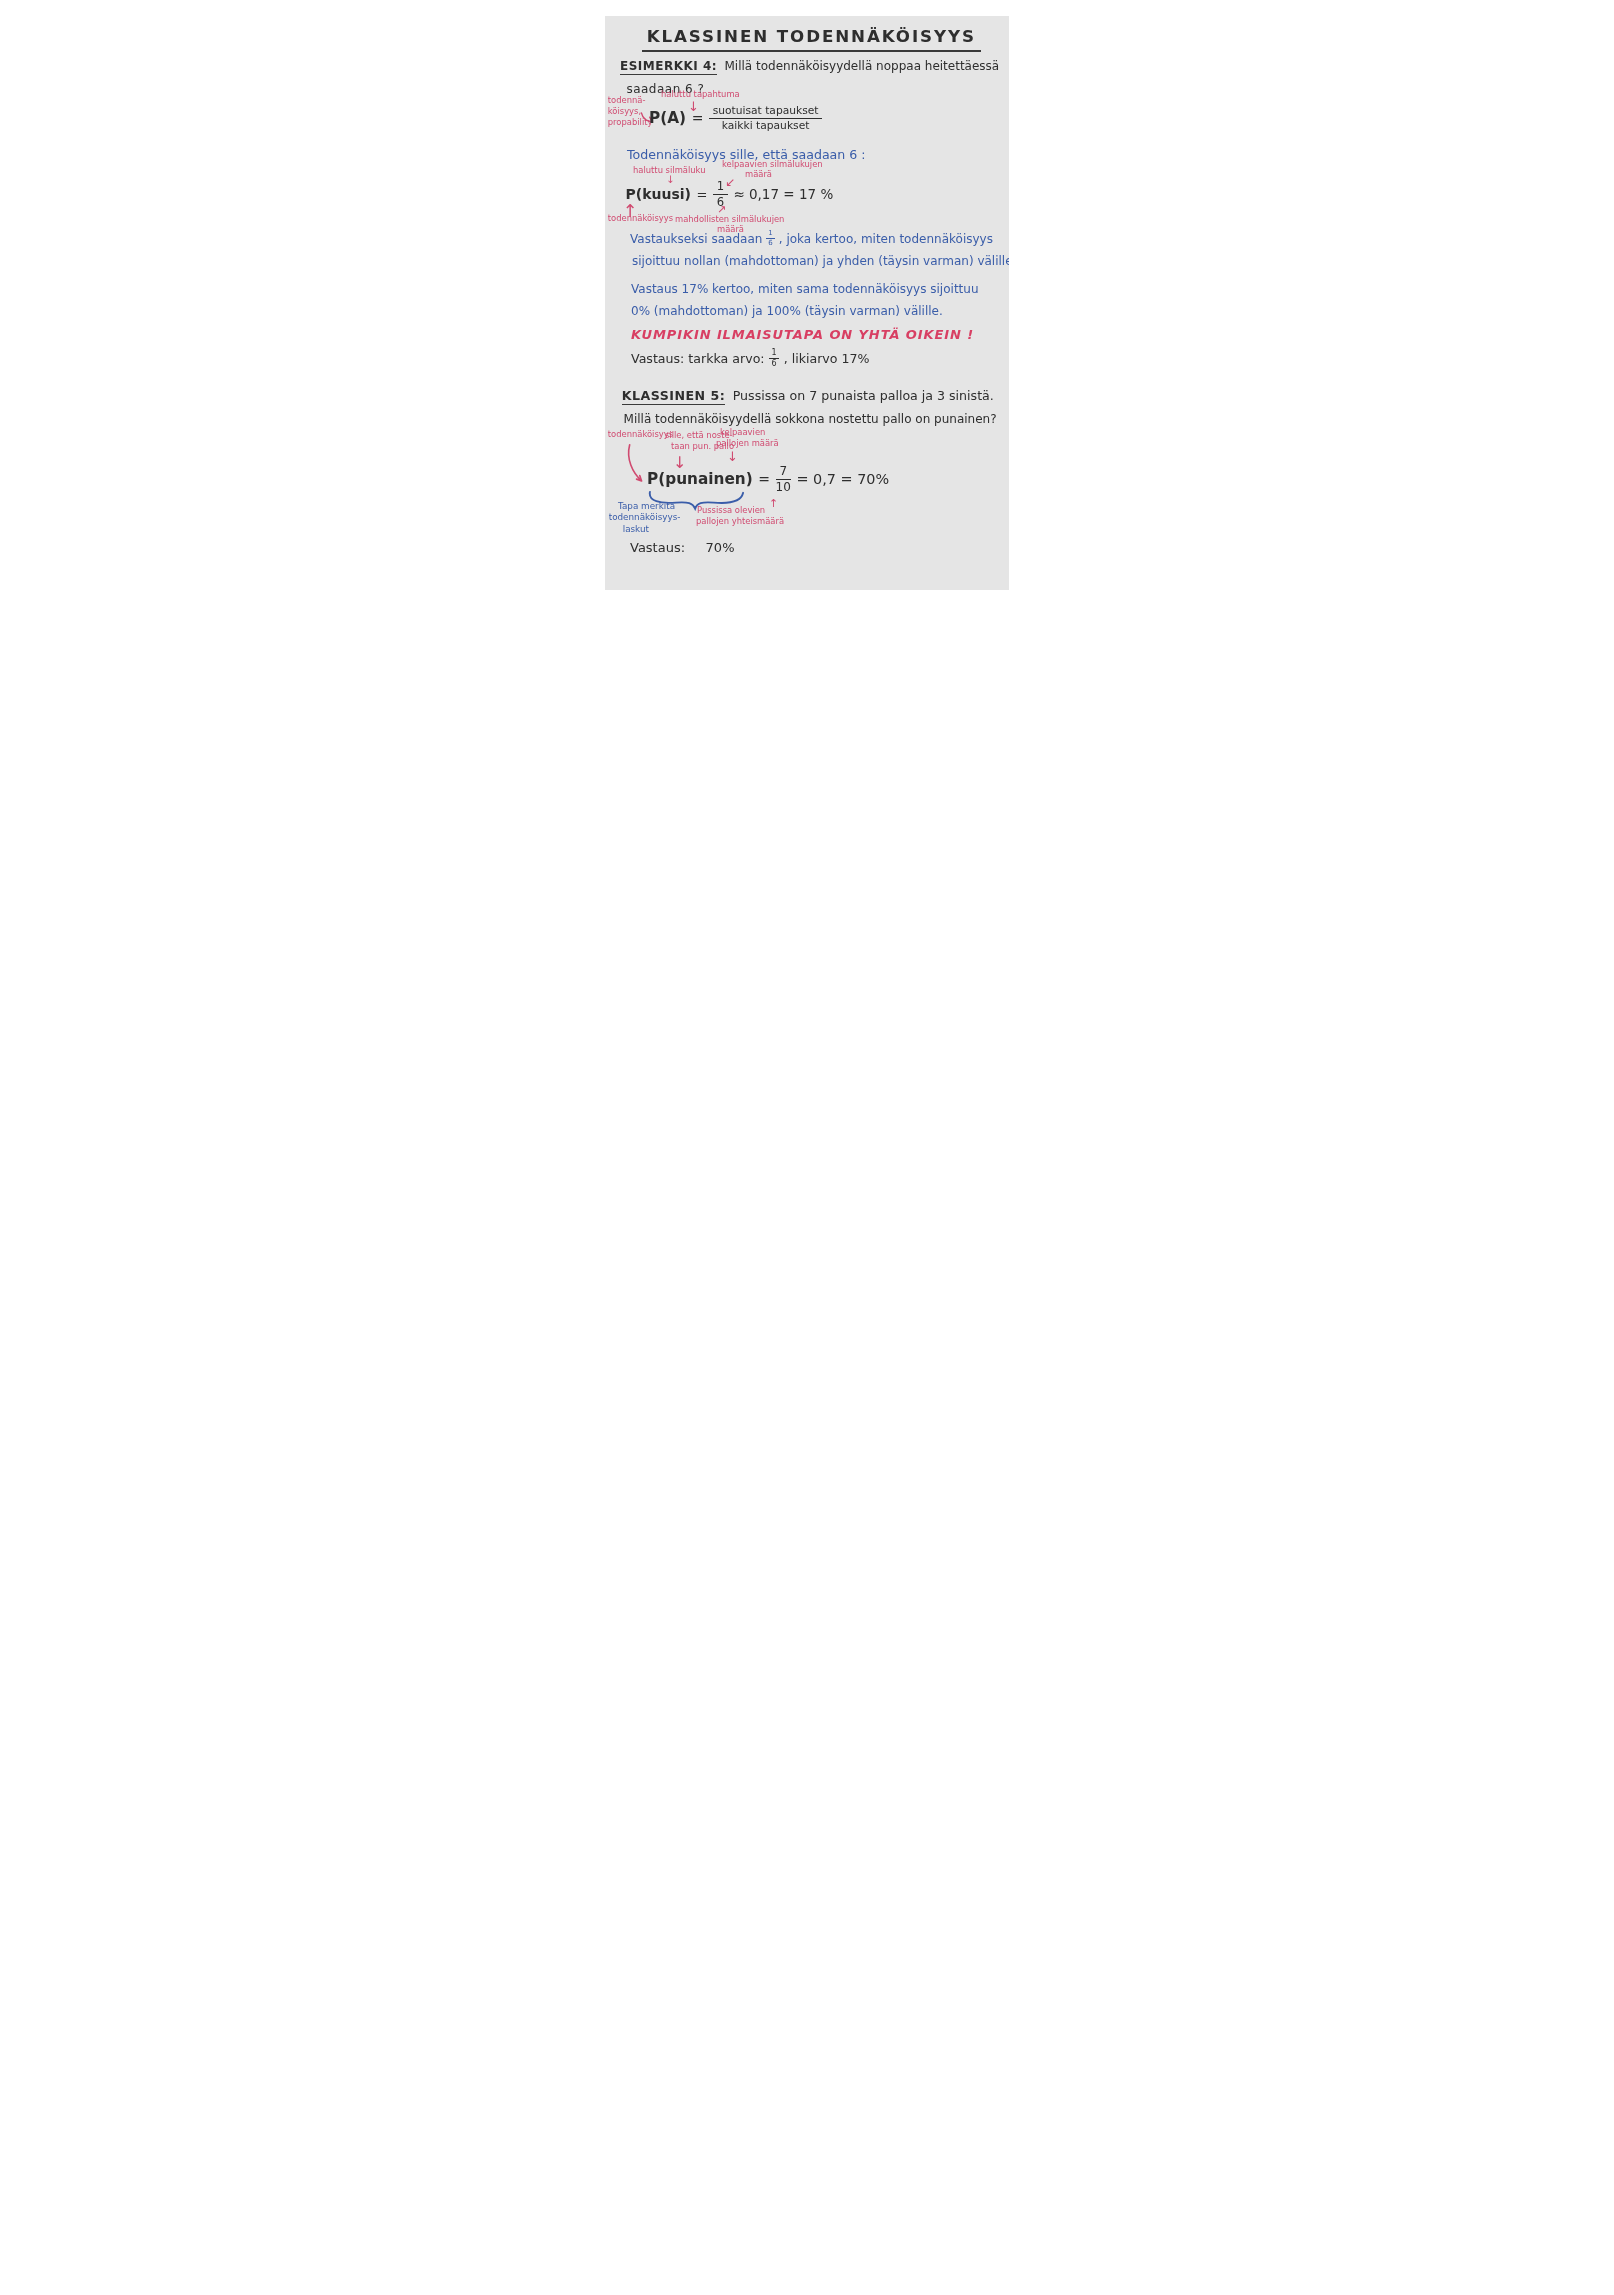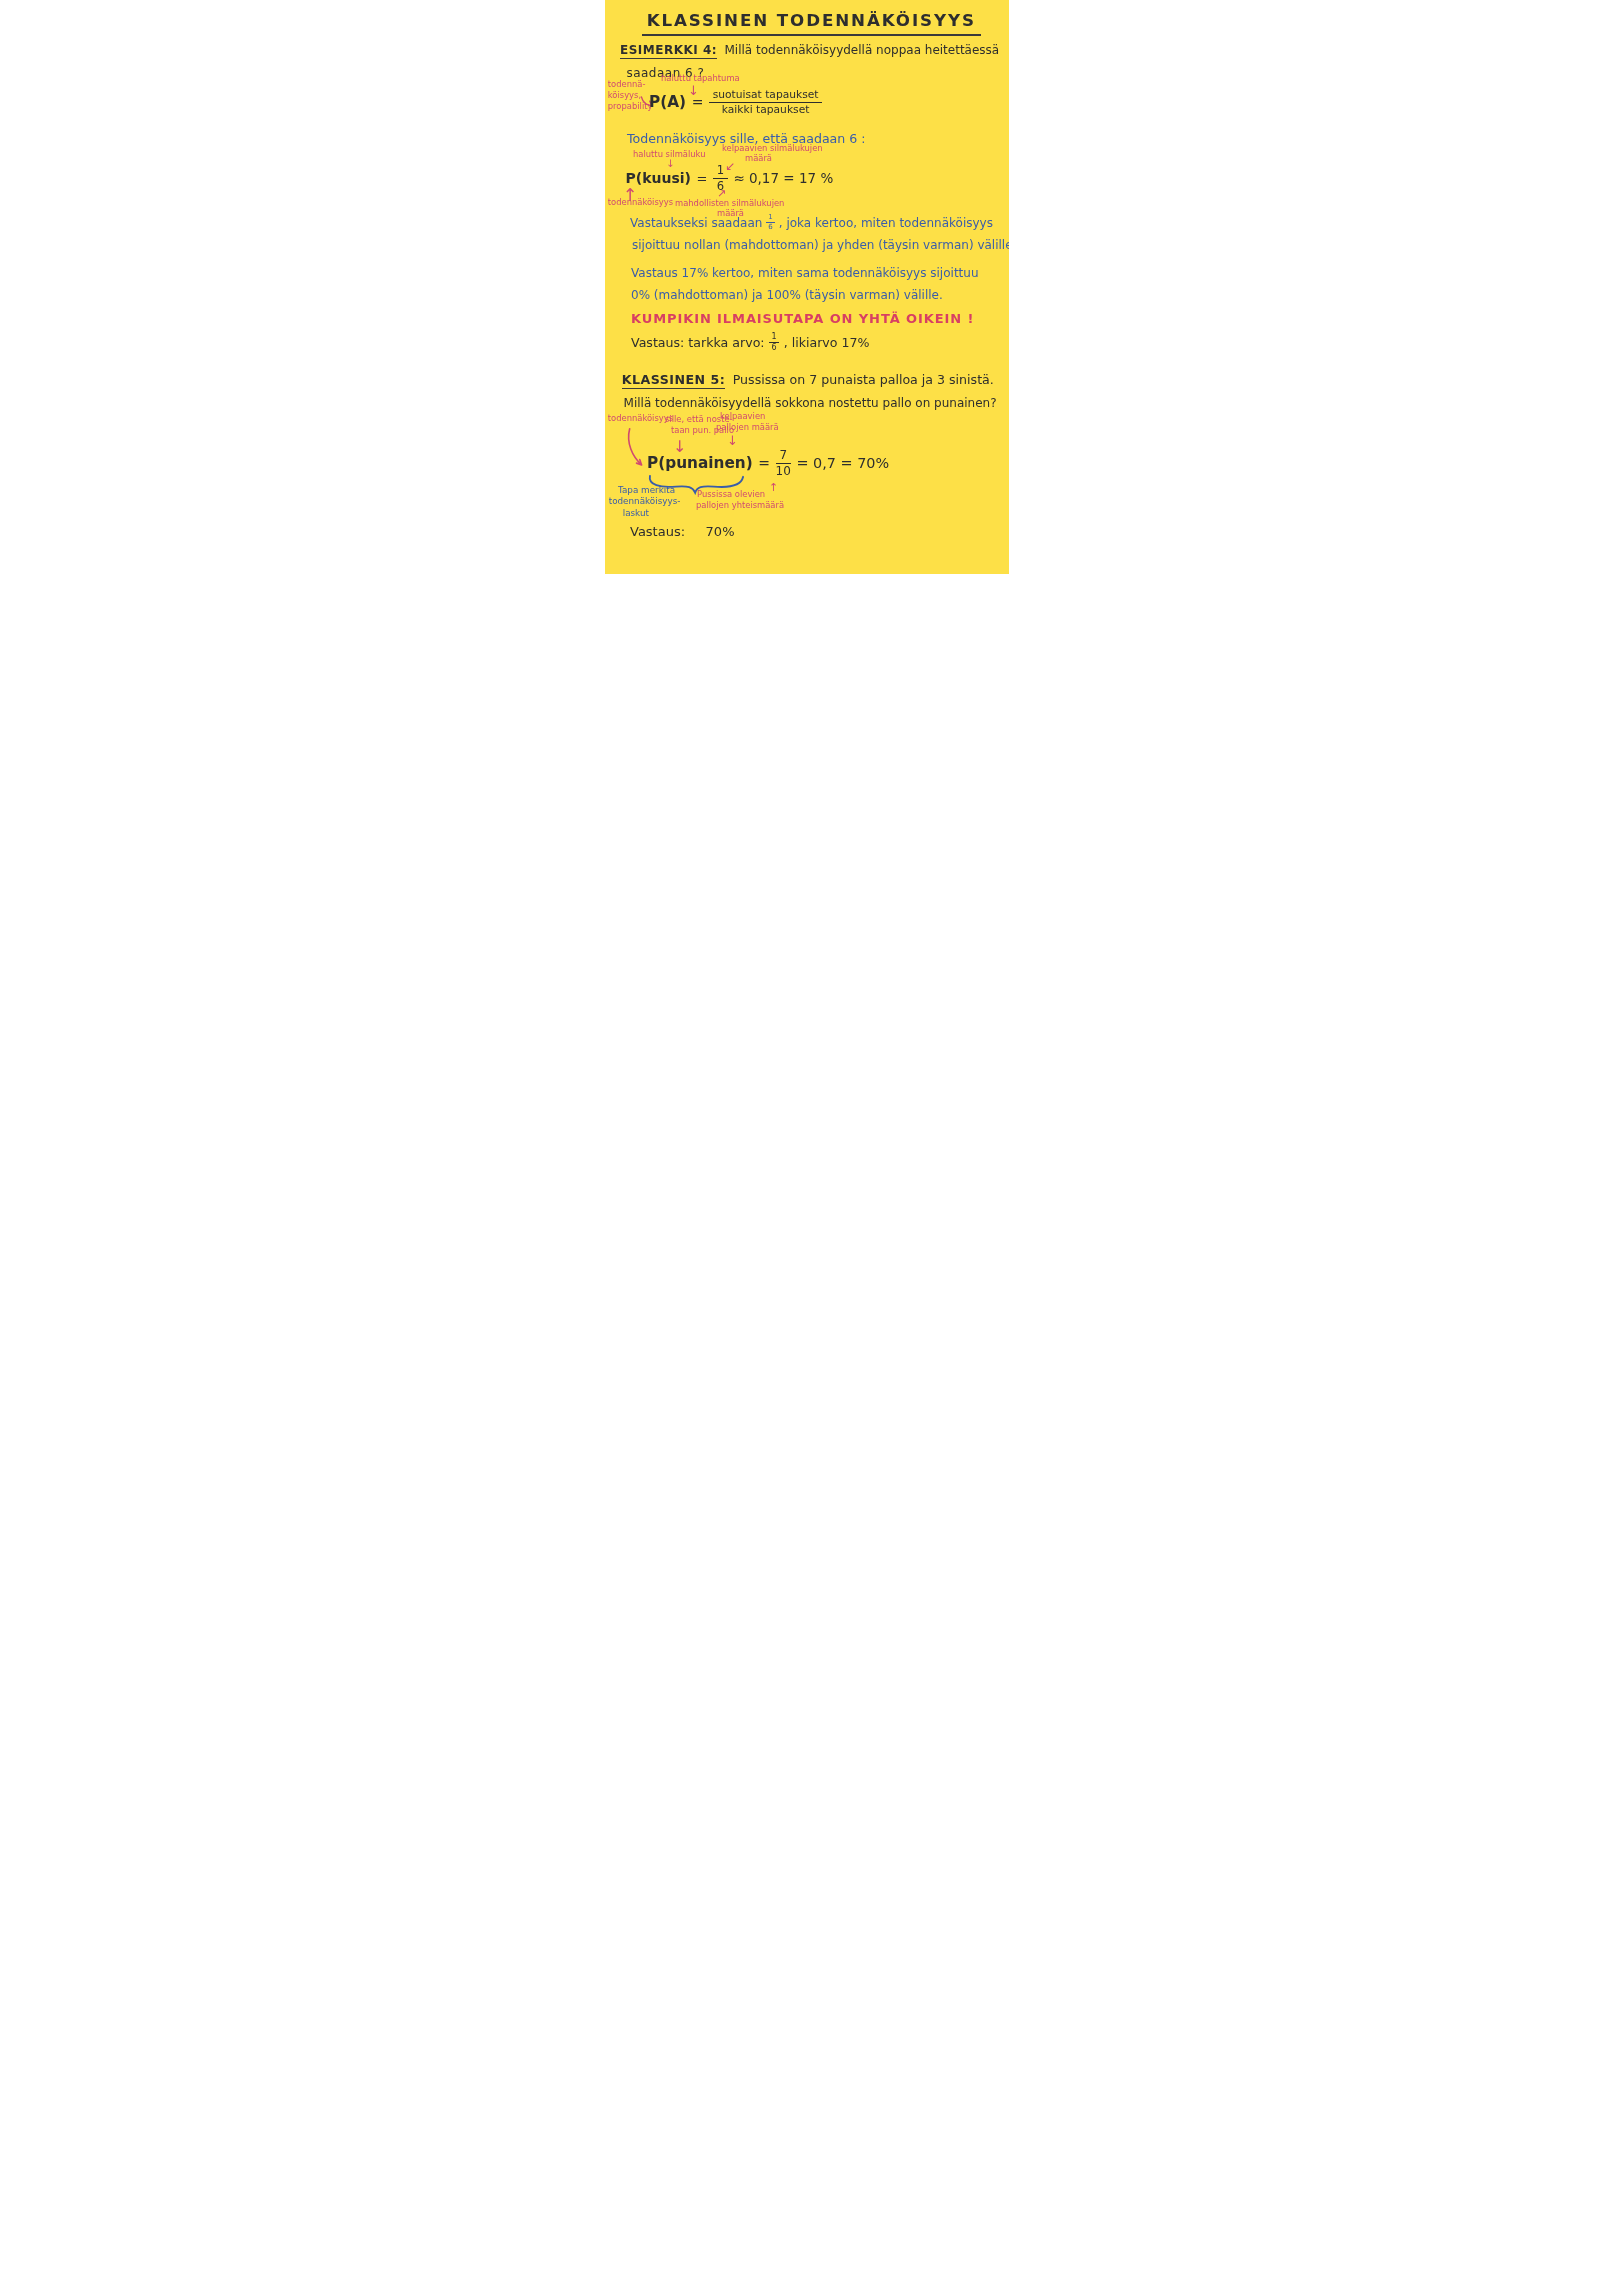--- a/index.html
+++ b/index.html
@@ -5,30 +5,30 @@
   html,body{margin:0;padding:0;background:#ffffff;}
   :root{
     --ink:#2e2e2e;
     --blue:#3a5da9;
     --red:#d04a70;
     --pink:#d83f63;
   }
   .page{
     position:relative;
     width:404px;height:574px;
-    margin:0 auto;
-    background:#fde047;
+    margin:16px auto;
+    background:#e5e5e5;
     overflow:hidden;
     font-family:"DejaVu Sans",sans-serif;
     color:var(--ink);
   }
   .abs{position:absolute;white-space:nowrap;}
   .blue{color:var(--blue);}
   .red{color:var(--red);}
-  .pink{color:var(--pink);}
+  .pink{color:var(--pink);font-style:italic;}
   .caps{letter-spacing:0.9px;font-weight:bold;}
   .title{
     font-size:16.7px;font-weight:bold;letter-spacing:1.9px;
     border-bottom:2.3px solid #3a3a3a;padding:0 4.7px 3.7px 4.7px;
   }
   .ex-label{
     font-weight:bold;border-bottom:1.9px solid #3a3a3a;padding-bottom:1.4px;
     letter-spacing:0.5px;
   }
   .row{display:flex;align-items:baseline;gap:7.4px;}

